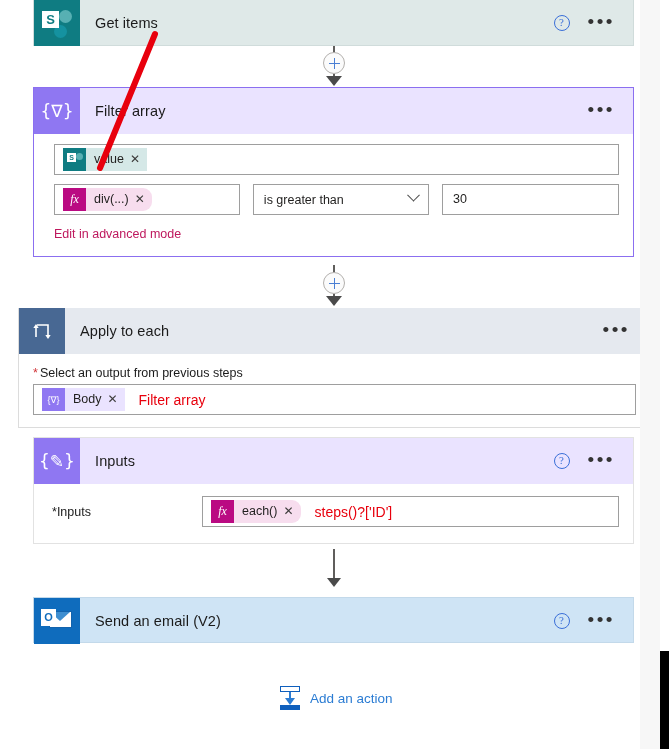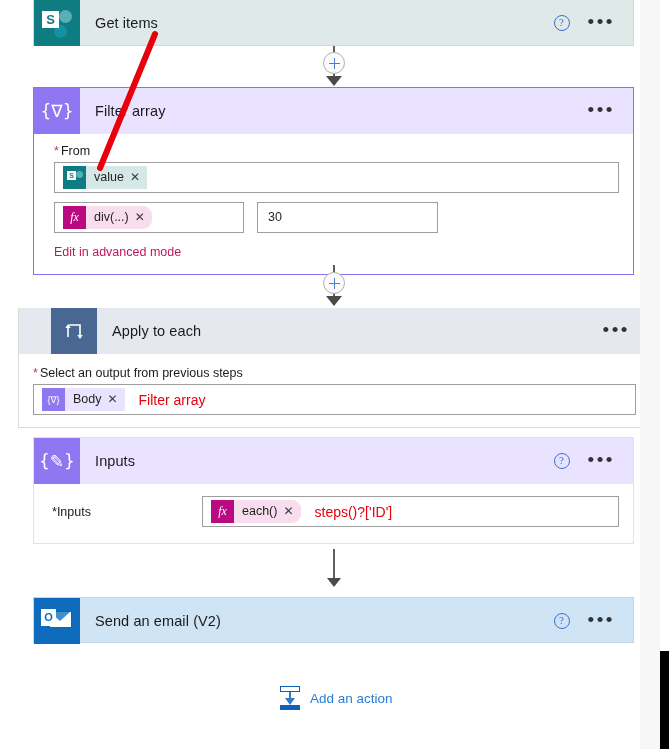--- a/index.html
+++ b/index.html
@@ -259,21 +259,21 @@
 
   
   #apply-each-card {
     position: absolute;
     left: 18px; top: 308px;
     width: 631px;
     background: #ffffff;
     border: 1px solid #dcdcdc;
     border-top: none;
   }
-  #apply-each-card > .card-header { background: #e5e9ef; padding-left: 32px; }
+  #apply-each-card > .card-header { background: #e5e9ef; }
   .loop-tile {
     width: 46px; height: 46px;
     background: #486893;
     display: flex; align-items: center; justify-content: center;
     color: #ffffff;
     font-size: 19px;
     font-family: "DejaVu Sans", sans-serif;
   }
   .apply-body { padding: 12px 12px 12px 14px; }
   .annot {
@@ -444,40 +444,43 @@
     <div class="card-header">
       <div class="card-icon">
         <div class="purple-tile">{∇}</div>
       </div>
       <div class="card-title">Filter array</div>
       <div class="hdr-right">
         <div class="ellipsis">•••</div>
       </div>
     </div>
     <div class="filter-body">
-      <div class="req-label">
-        <span class="star">*</span><span>From</span>
-      </div>
       <div class="field-box">
         <span class="token tok-sp">
           <span class="token-ico sp">
             <span class="m-c"></span>
               <span class="m-s">S</span>
           </span>
           <span class="token-text"><span>value</span><span class="x">✕</span></span>
         </span>
       </div>
 
       <div class="cond-row">
         <div class="cond-left">
           <div class="field-box">
             <span class="token tok-fx">
               <span class="token-ico fx">fx</span>
               <span class="token-text"><span>div(...)</span><span class="x">✕</span></span>
             </span>
+          </div>
+        </div>
+        <div class="cond-mid">
+          <div class="select-box">
+            <span>is greater than</span>
+            <span class="chev"></span>
           </div>
         </div>
         <div class="cond-right">
           <div class="text-input">30</div>
         </div>
       </div>
 
       <a class="adv-link">Edit in advanced mode</a>
     </div>
   </div>

